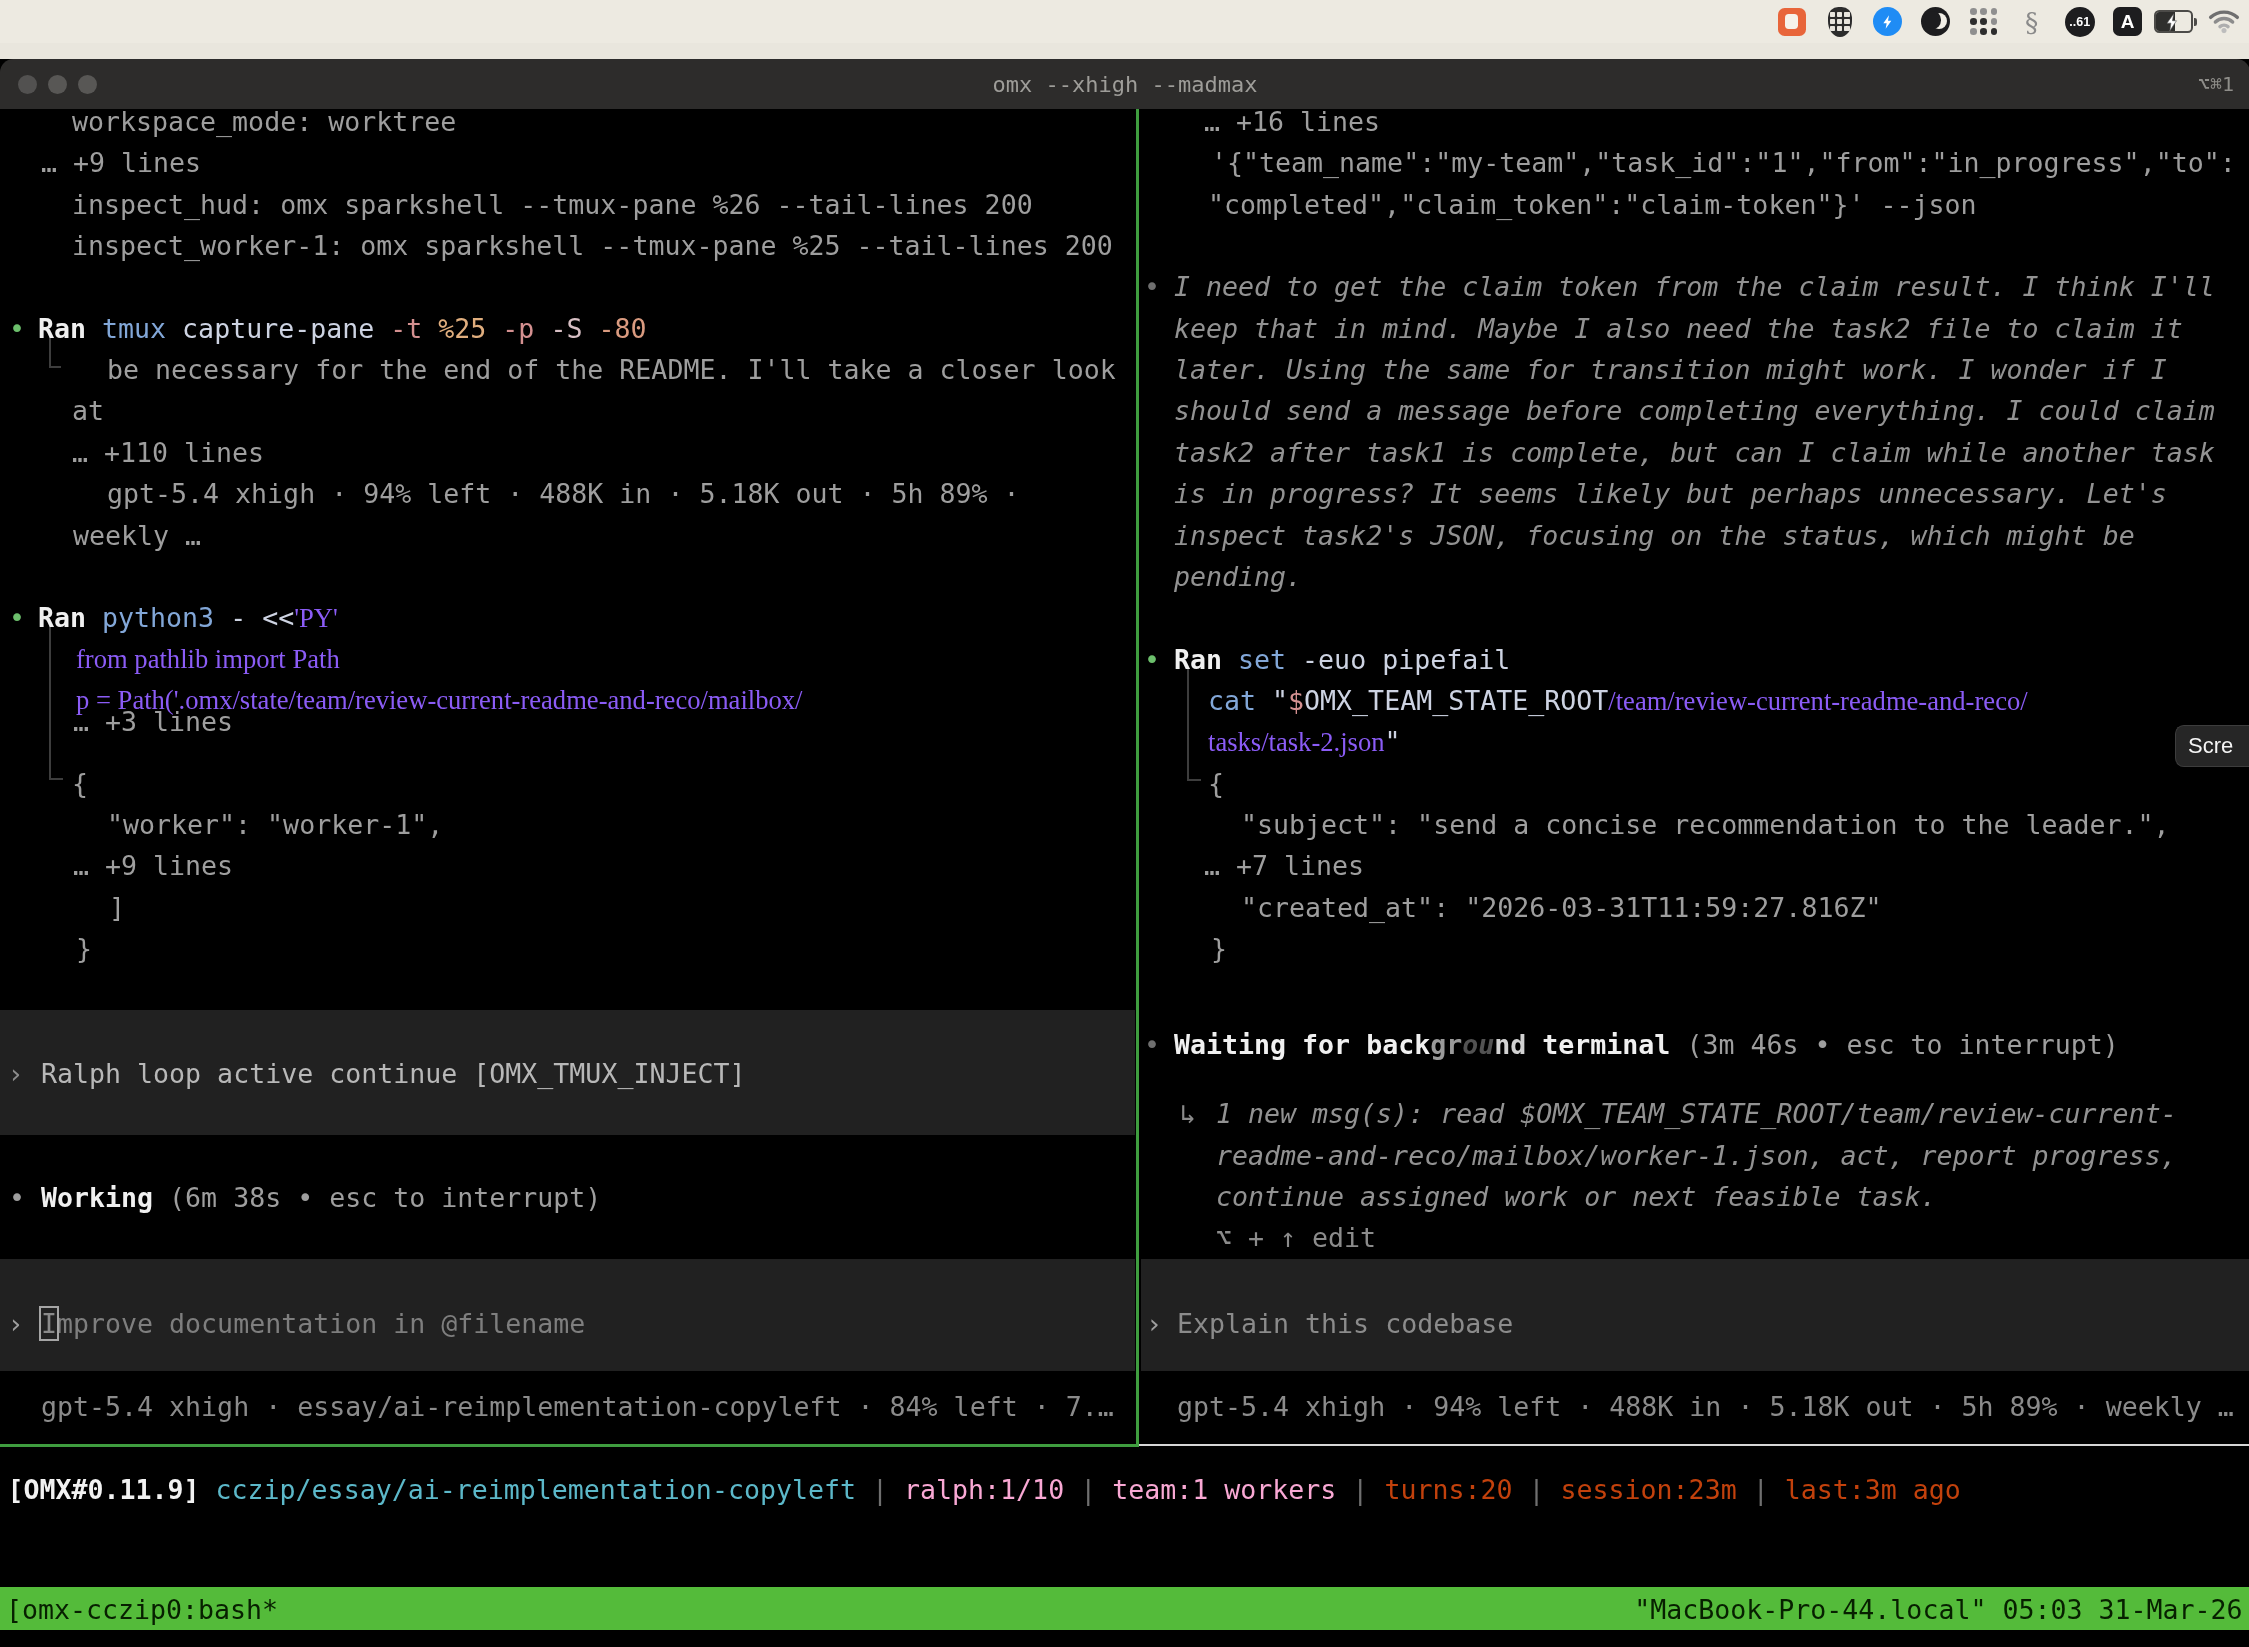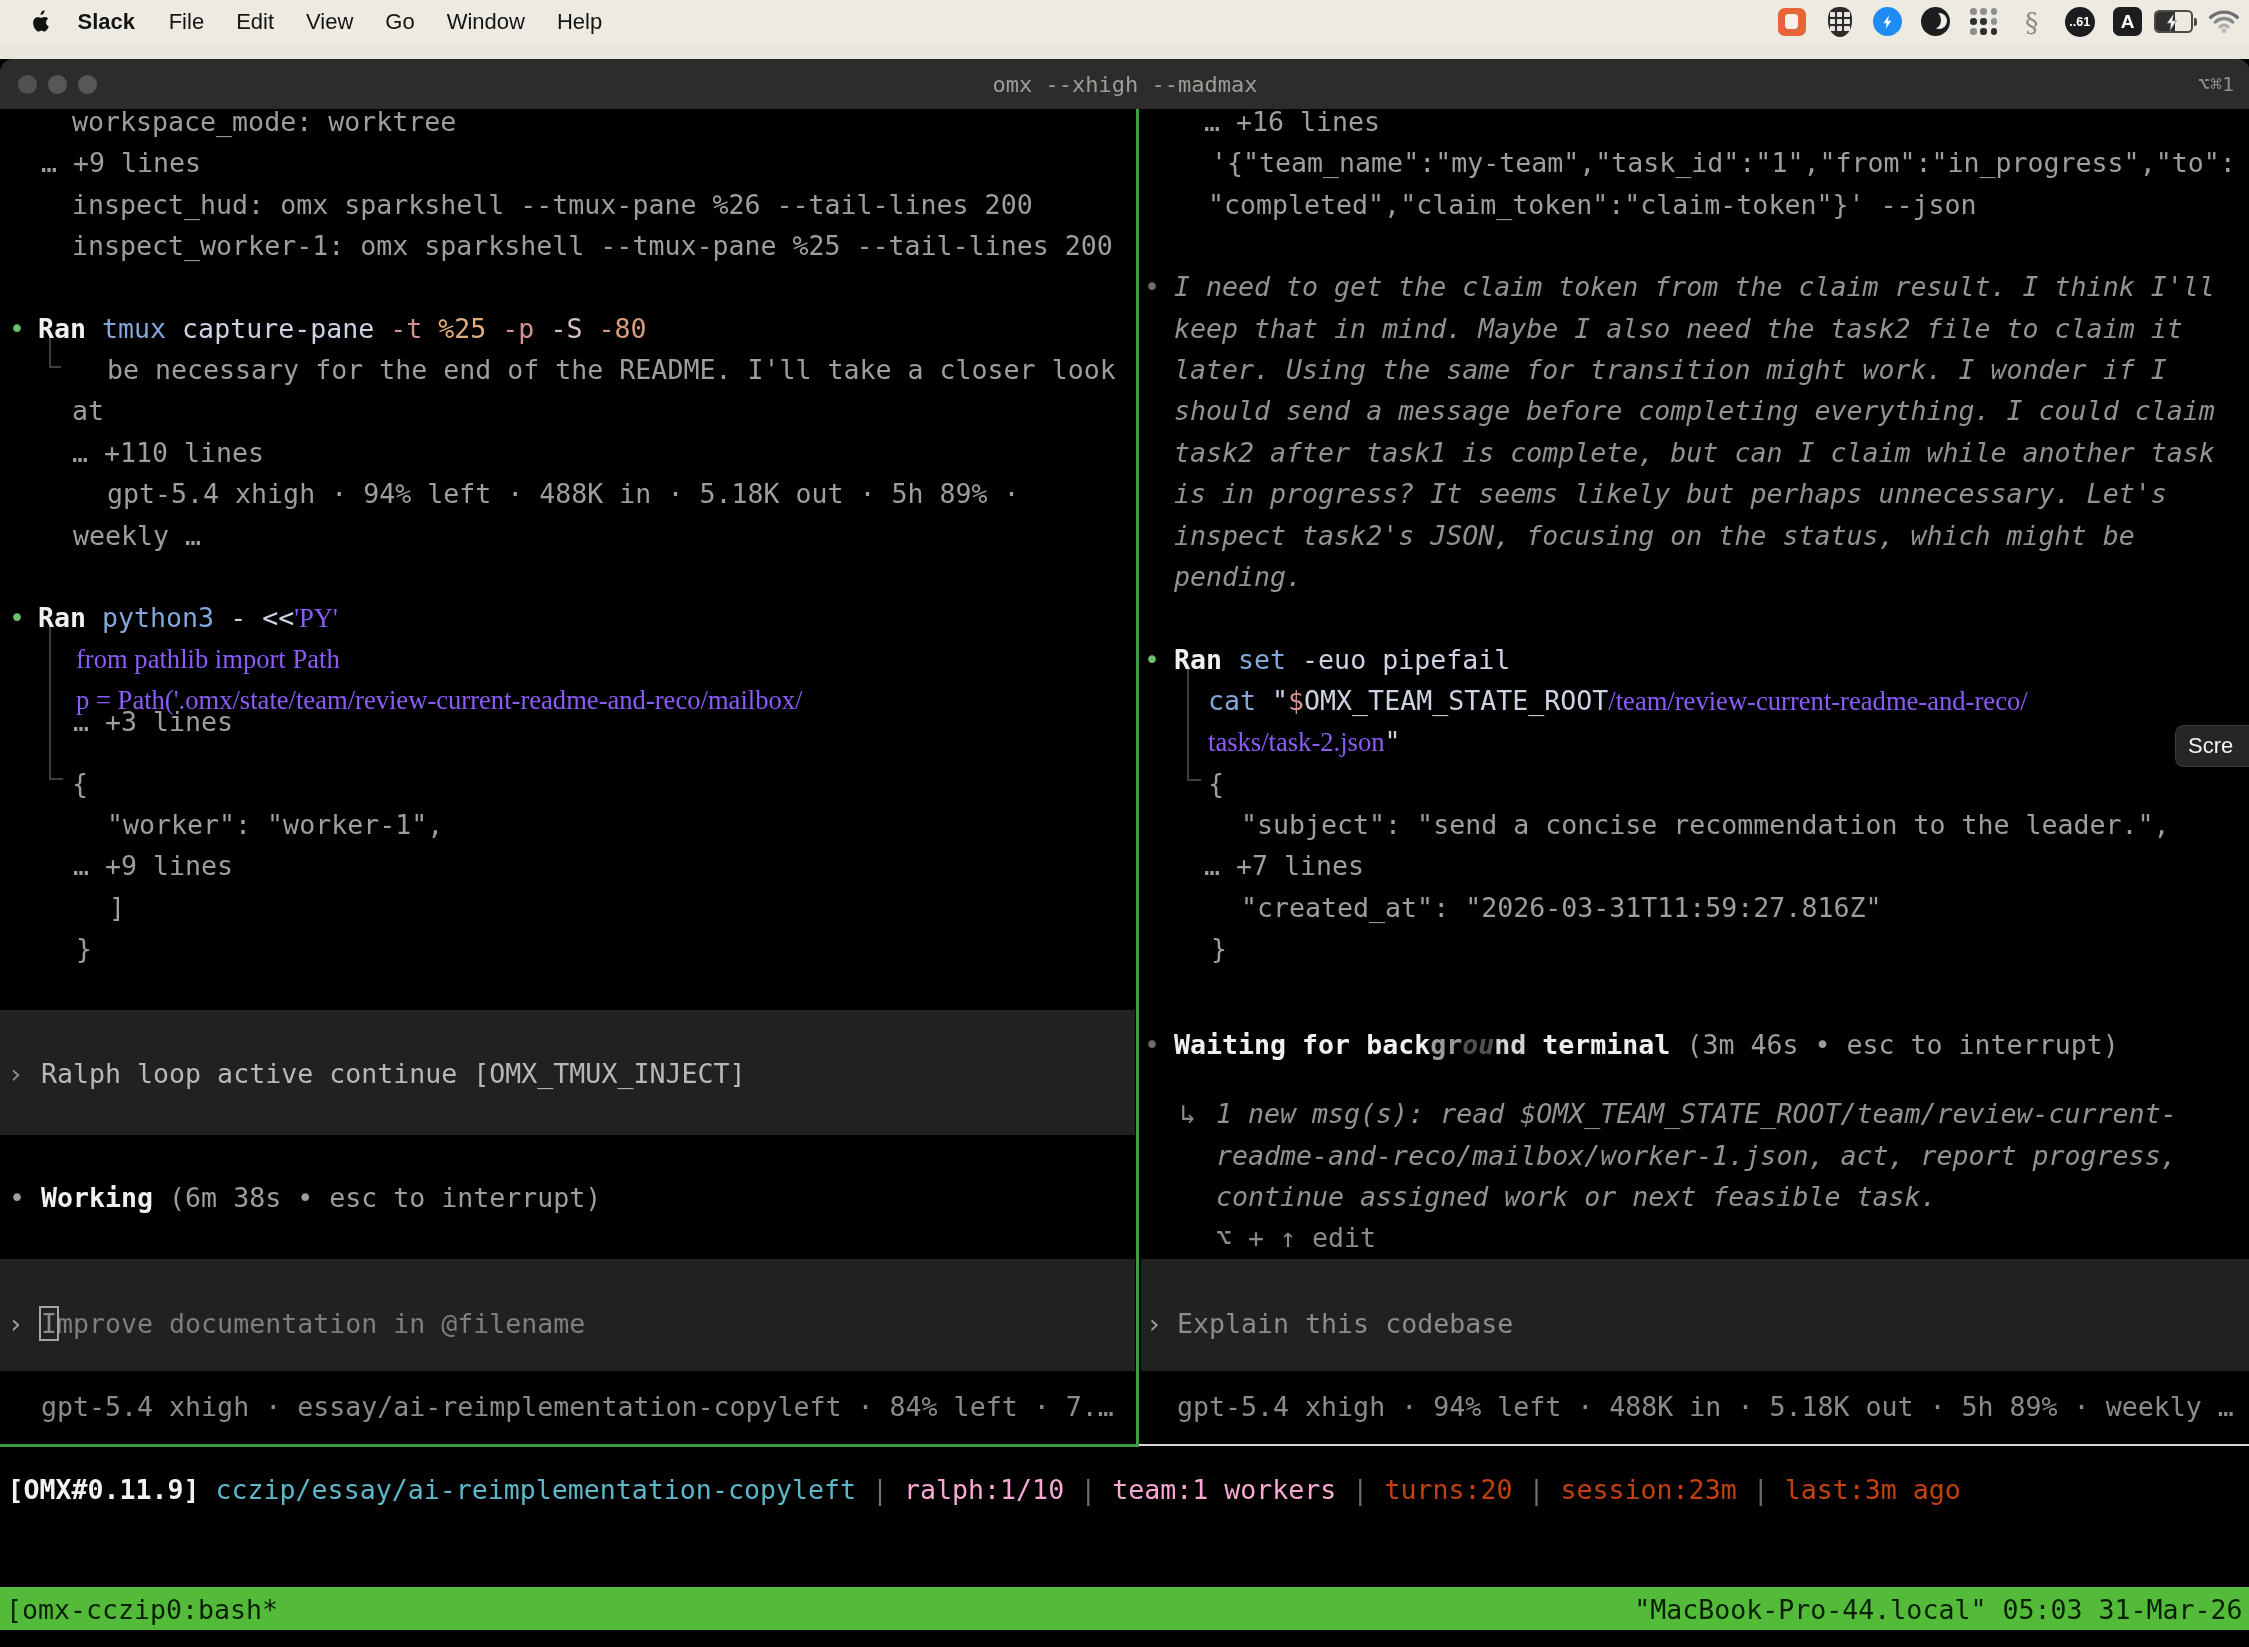--- a/index.html
+++ b/index.html
@@ -85,34 +85,20 @@
   
   .scre{position:absolute;right:0;top:725px;width:62px;height:40px;background:#262626;border:1.5px solid #3d3d3d;
         border-right:none;border-radius:8.9px 0 0 8.9px;color:#f5f5f5;z-index:20;
         font-family:"Liberation Sans",sans-serif;font-size:22px;display:flex;align-items:center;padding-left:11.8px;}
   .pane{position:absolute;z-index:2;}
 </style>
 </head>
 <body>
 
 <div class="menubar">
-  <div class="mb-left">
-    <span class="apple">
-      <svg width="20" height="23.6" viewBox="0 0 20 24">
-          <path fill="#111" d="M13.6 3.6c.7-.9 1.2-2.1 1-3.3-1 .1-2.2.7-2.9 1.6-.7.8-1.2 2-1 3.1 1.1.1 2.2-.5 2.9-1.4zm2.6 9.1c0-2.4 2-3.6 2.1-3.7-1.1-1.7-2.9-1.9-3.5-1.9-1.5-.2-2.9.9-3.7.9-.8 0-2-.9-3.2-.9-1.7 0-3.2 1-4.1 2.5-1.7 3-0.4 7.4 1.3 9.8.8 1.2 1.8 2.5 3.1 2.4 1.2 0 1.7-.8 3.2-.8 1.5 0 1.9.8 3.2.8 1.3 0 2.2-1.2 3-2.4.9-1.4 1.3-2.7 1.3-2.8-.1 0-2.7-1-2.7-3.9z"></path>
-        </svg>
-    </span>
-    <span class="menu-app">Slack</span>
-    <span class="menu-item">File</span>
-    <span class="menu-item">Edit</span>
-    <span class="menu-item">View</span>
-    <span class="menu-item">Go</span>
-    <span class="menu-item">Window</span>
-    <span class="menu-item">Help</span>
-  </div>
   <div class="mb-right">
     <span class="sicon">
         <span class="ic-shot">
           <span class="inner"></span>
         </span>
       </span>
     <span class="sicon">
       <span class="ic-shield">
           <i></i>
           <i></i>

